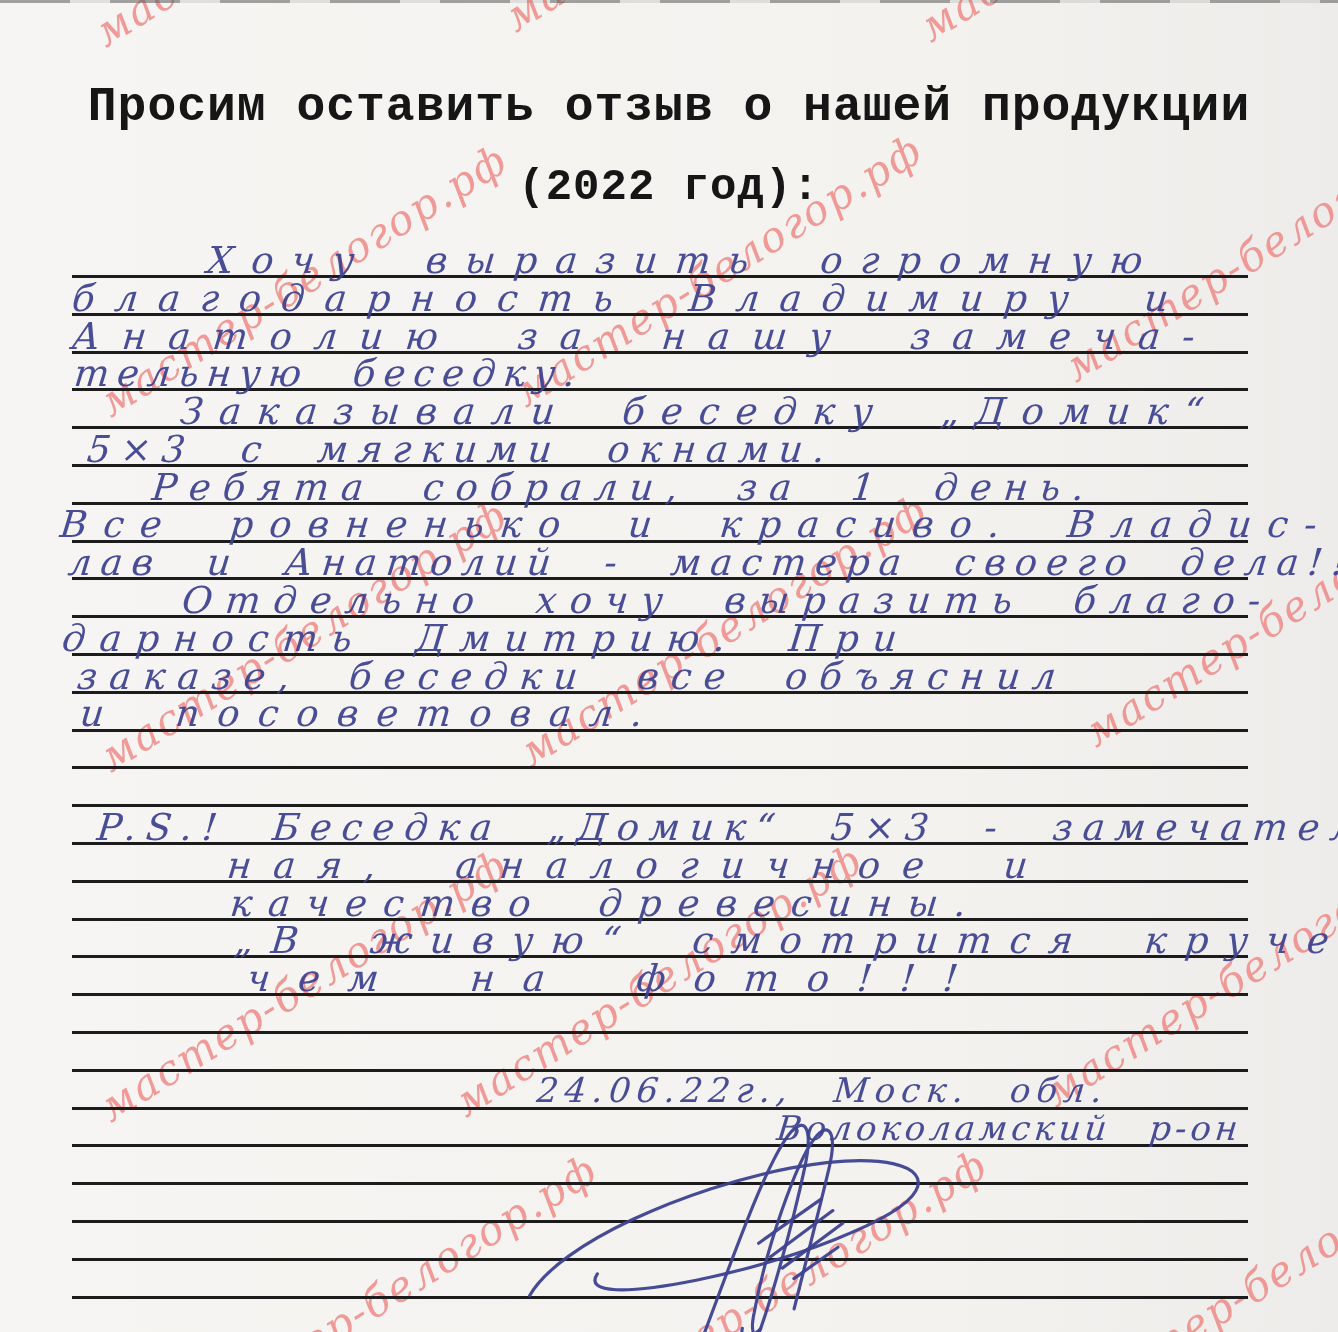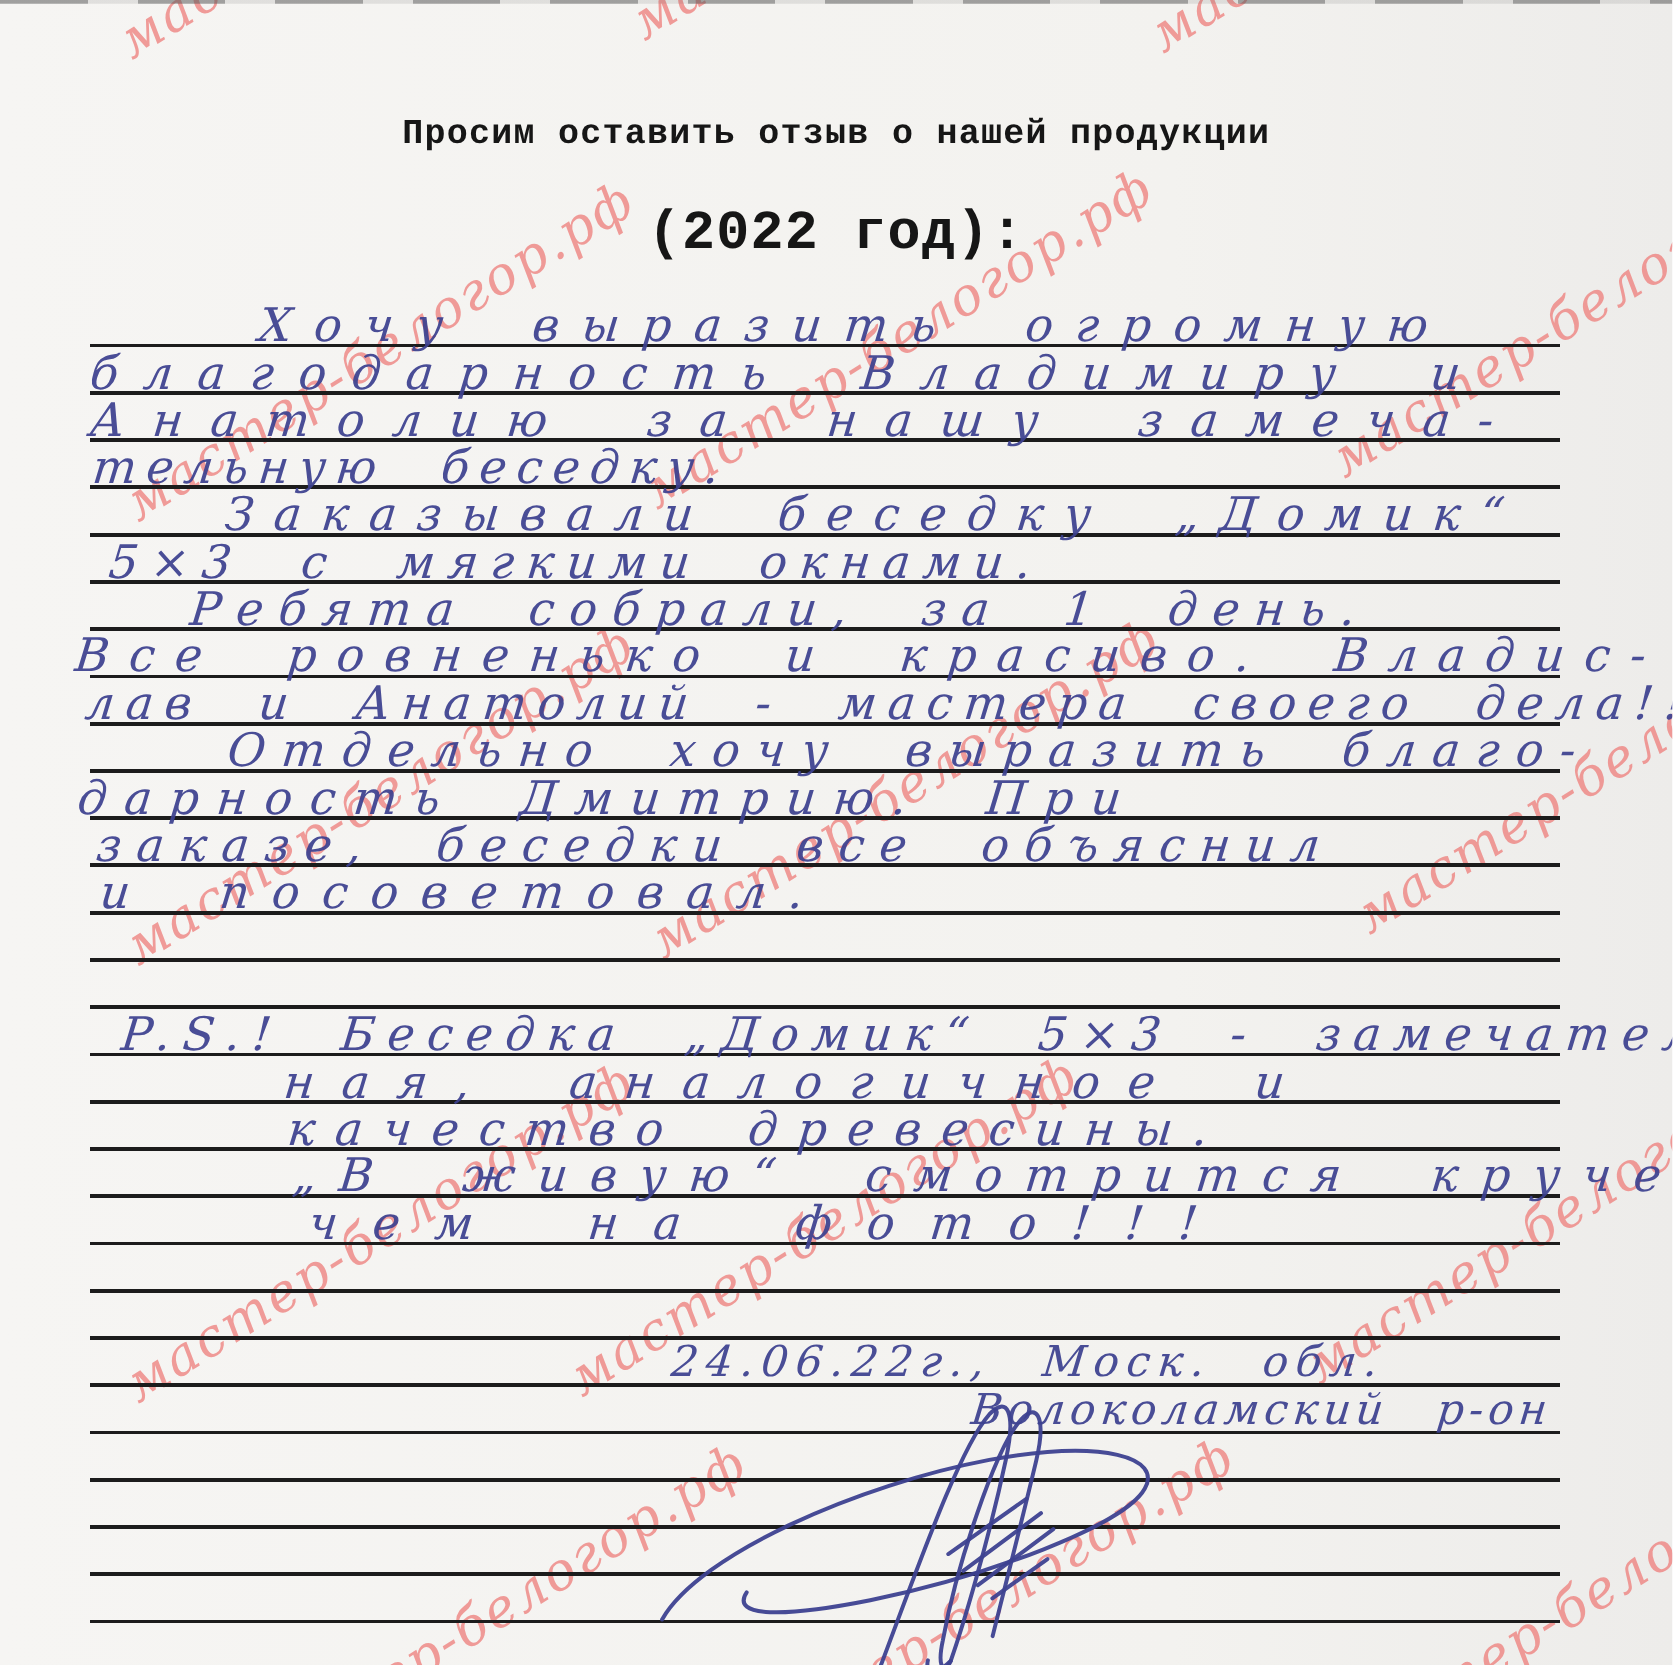--- a/index.html
+++ b/index.html
@@ -14,21 +14,21 @@
     position:absolute;top:0;left:0;width:100%;height:3px;
     background:repeating-linear-gradient(90deg,#5a5a5a 0 70px, rgba(90,90,90,.25) 70px 110px);
     opacity:.55;z-index:4;
   }
   .hdr{
     position:absolute;left:0;width:100%;text-align:center;
     font-family:"Liberation Mono", monospace;font-weight:bold;
     color:var(--header-text,#161616);
     z-index:3;white-space:nowrap;
   }
-  .hdr1{top:92px;font-size:28px;letter-spacing:1px;}
+  .hdr1{top:80px;font-size:48px;letter-spacing:1px;}
   .hdr2{top:162px;font-size:44px;letter-spacing:1px;}
   .ruled{
     position:absolute;left:72px;top:275px;width:1176px;height:1057px;
     background:repeating-linear-gradient(180deg,
       var(--ruled-line,#1c1c1c) 0px, var(--ruled-line,#1c1c1c) 3px,
       transparent 3px, transparent 37.8px);
     z-index:2;
   }
   .wm{
     position:absolute;z-index:1;white-space:nowrap;

